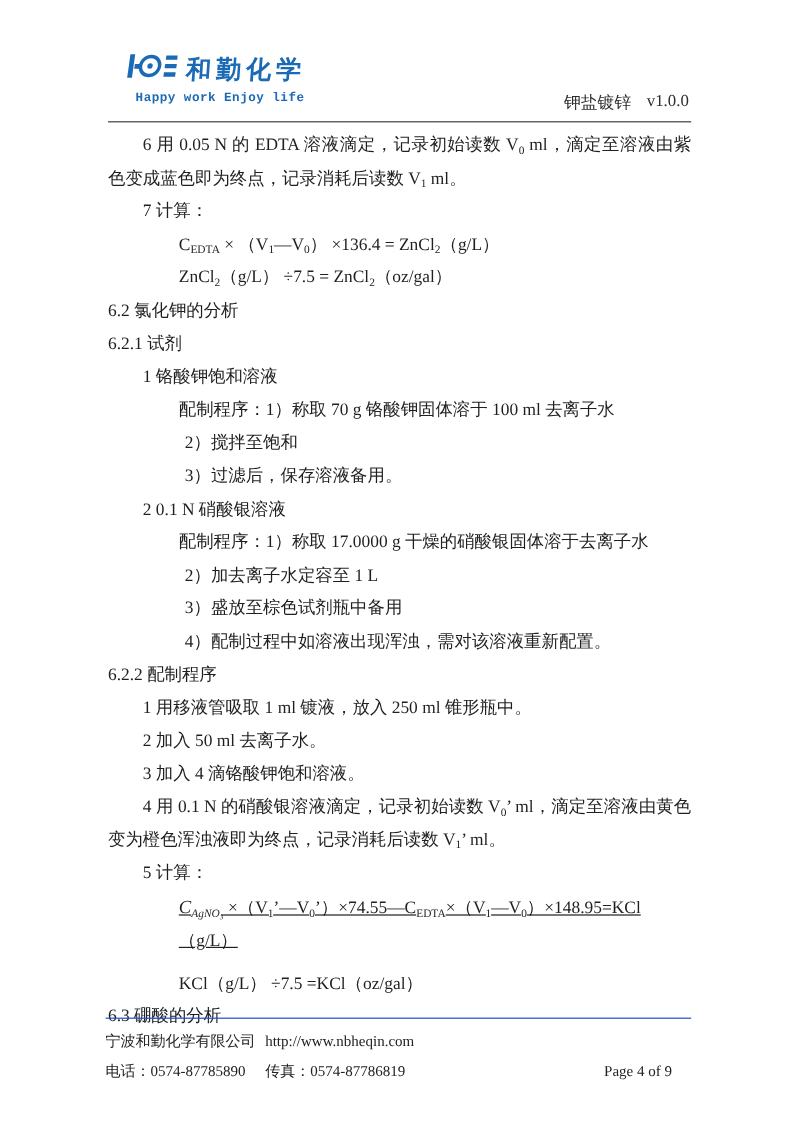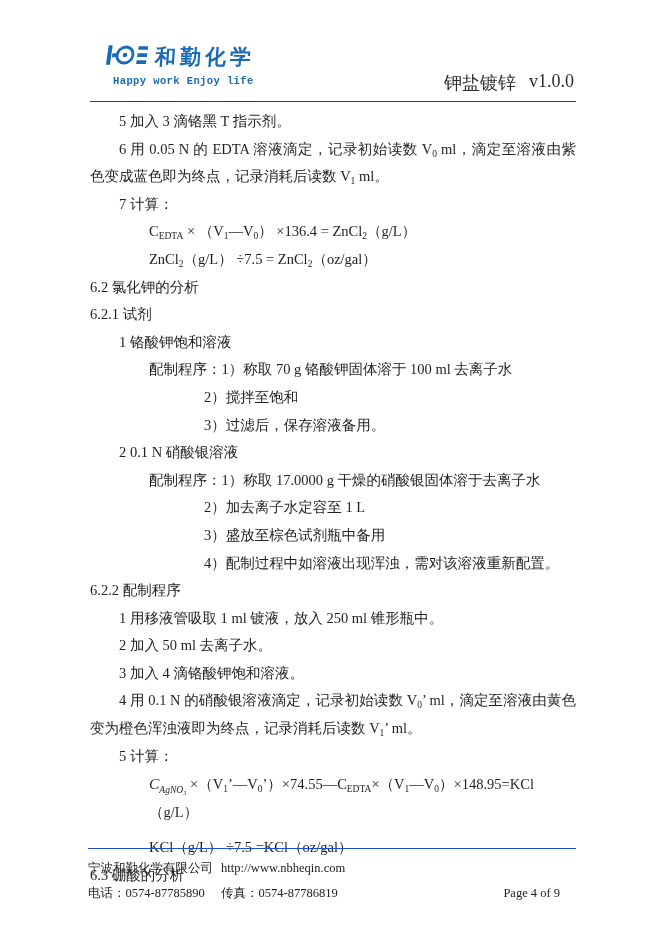--- a/index.html
+++ b/index.html
@@ -26,32 +26,32 @@
     transform:skewX(-4deg);
   }
   .logo-tagline{
     margin-top:3px;margin-left:11px;
     font-family:Liberation Mono, monospace;
     font-weight:bold;font-size:10.5px;color:#1a6ab5;
     letter-spacing:0.4px;white-space:nowrap;
   }
   .doc-meta{
     position:absolute;right:2px;bottom:6px;
-    font-size:18px;color:#2c2c2c;
+    font-size:14px;color:#2c2c2c;
     display:flex;gap:13px;white-space:nowrap;
   }
   
   .docbody{position:absolute;left:90px;right:95px;top:108px;}
   .line{line-height:27.6px;min-height:27.6px;}
   .i0{margin-left:0;}
   .i1{margin-left:29px;}
   .i2{margin-left:59px;}
-  .i3{margin-left:114px;}
+  .i3{margin-left:64px;}
   .p1{text-indent:29px;text-align:justify;}
-  .kcl{margin-bottom:8px;}
+  .kcl{margin-bottom:8px;text-decoration:underline;}
   .sub{font-size:9.5px;vertical-align:-3px;line-height:0;}
   .isub{font-style:italic;font-size:9.5px;vertical-align:-3.5px;line-height:0;}
   .ital{font-style:italic;font-size:15.5px;}
   
   .footer{
     position:absolute;left:88px;right:95px;top:848px;
     border-top:1px solid #1d4ed8;
     padding-top:7px;
     font-size:12.5px;color:#222222;
   }
@@ -85,21 +85,20 @@
       </div>
       <div class="logo-tagline">Happy work Enjoy life</div>
     </div>
     <div class="doc-meta">
       <span>钾盐镀锌</span>
       <span>v1.0.0</span>
     </div>
   </div>
 
   <div class="docbody" id="doc-body">
-      <div class="line i1"><span>5 加入 3 滴铬黑 T 指示剂。</span></div>
       <div class="line p1"><span>6 用 0.05 N 的 EDTA 溶液滴定，记录初始读数 V</span><span class="sub">0</span><span> ml，滴定至溶液由紫色变成蓝色即为终点，记录消耗后读数 V</span><span class="sub">1</span><span> ml。</span></div>
       <div class="line i1"><span>7 计算：</span></div>
       <div class="line i2"><span>C</span><span class="sub">EDTA</span><span> × （V</span><span class="sub">1</span><span>—V</span><span class="sub">0</span><span>） ×136.4 = ZnCl</span><span class="sub">2</span><span>（g/L）</span></div>
       <div class="line i2"><span>ZnCl</span><span class="sub">2</span><span>（g/L） ÷7.5 = ZnCl</span><span class="sub">2</span><span>（oz/gal）</span></div>
       <div class="line i0"><span>6.2  氯化钾的分析</span></div>
       <div class="line i0"><span>6.2.1  试剂</span></div>
       <div class="line i1"><span>1 铬酸钾饱和溶液</span></div>
       <div class="line i2"><span>配制程序：1）称取 70 g 铬酸钾固体溶于 100 ml 去离子水</span></div>
       <div class="line i3"><span>2）搅拌至饱和</span></div>
       <div class="line i3"><span>3）过滤后，保存溶液备用。</span></div>

